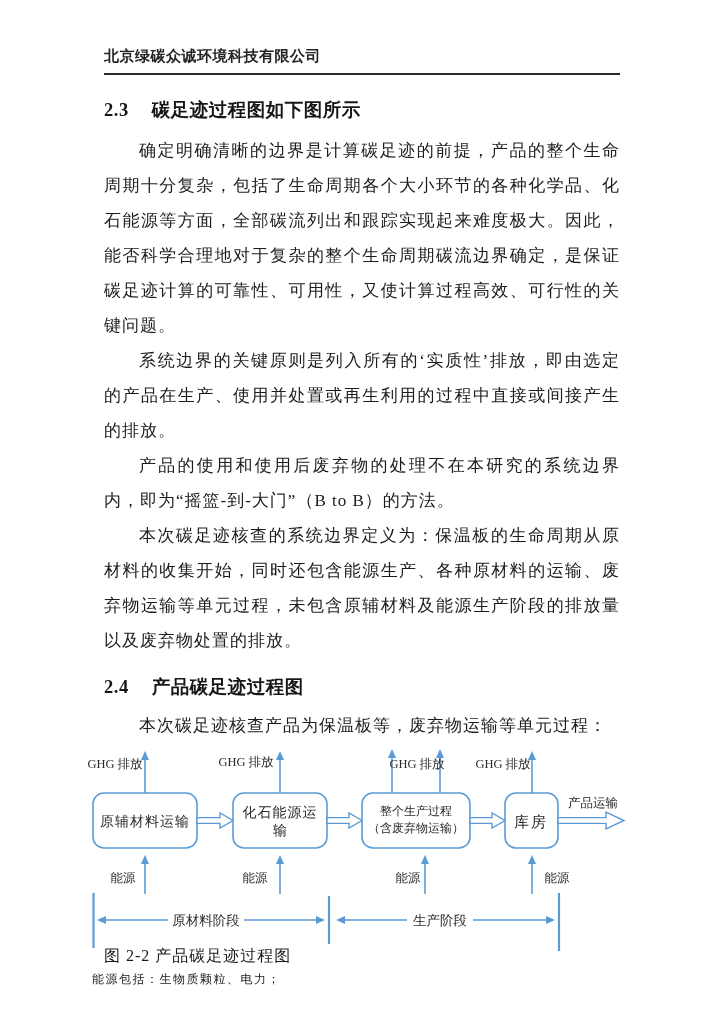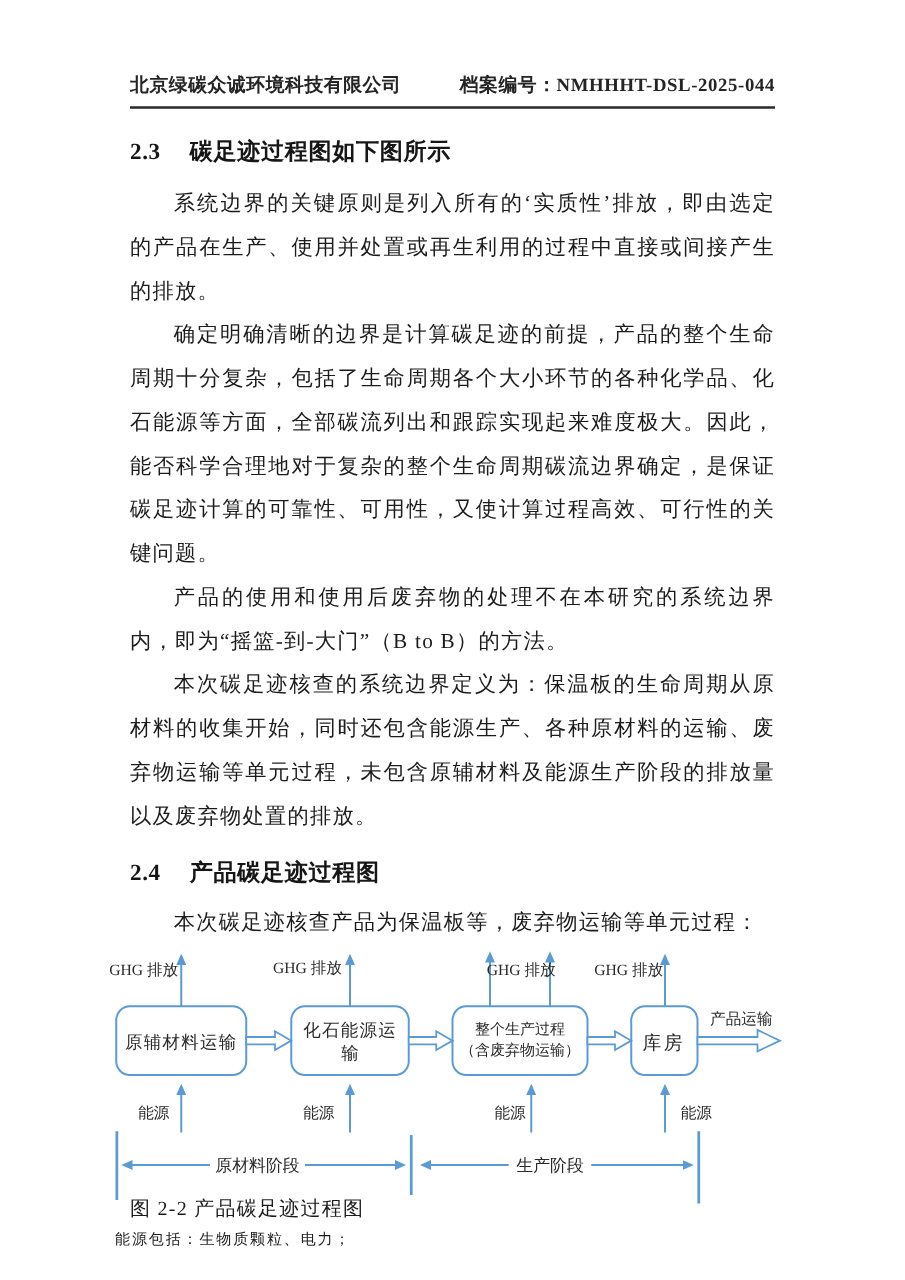--- a/index.html
+++ b/index.html
@@ -7,21 +7,21 @@
     position:relative;
     width:724px;height:1024px;
     margin:0 auto;
     background:#ffffff;
     font-family:"Liberation Serif", serif;
     color:#1f1f1f;
     overflow:hidden;
   }
   
   .hdr{
-    margin:12px 104px;
+    margin:0 104px;
     padding-top:47px;
     padding-bottom:7px;
     border-bottom:2px solid #2b2b2b;
     display:flex;
     justify-content:space-between;
     align-items:flex-end;
     font-size:15px;
     font-weight:600;
     color:#242424;
     letter-spacing:0.5px;
@@ -75,33 +75,32 @@
     letter-spacing:1.5px;
   }
 </style>
 </head>
 <body>
 
 <div class="page">
 
   <div class="hdr">
     <span>北京绿碳众诚环境科技有限公司</span>
-    <span>档案编号：NMHHHT-DSL-2025-044</span>
   </div>
 
   <div class="content">
 
     <h2 class="sec">
       <span class="num">2.3</span>
       <span>碳足迹过程图如下图所示</span>
     </h2>
 
     <div class="paras">
+      <p class="body">确定明确清晰的边界是计算碳足迹的前提，产品的整个生命周期十分复杂，包括了生命周期各个大小环节的各种化学品、化石能源等方面，全部碳流列出和跟踪实现起来难度极大。因此，能否科学合理地对于复杂的整个生命周期碳流边界确定，是保证碳足迹计算的可靠性、可用性，又使计算过程高效、可行性的关键问题。</p>
       <p class="body">系统边界的关键原则是列入所有的‘实质性’排放，即由选定的产品在生产、使用并处置或再生利用的过程中直接或间接产生的排放。</p>
-      <p class="body">确定明确清晰的边界是计算碳足迹的前提，产品的整个生命周期十分复杂，包括了生命周期各个大小环节的各种化学品、化石能源等方面，全部碳流列出和跟踪实现起来难度极大。因此，能否科学合理地对于复杂的整个生命周期碳流边界确定，是保证碳足迹计算的可靠性、可用性，又使计算过程高效、可行性的关键问题。</p>
       <p class="body">产品的使用和使用后废弃物的处理不在本研究的系统边界内，即为“摇篮-到-大门”（B to B）的方法。</p>
       <p class="body">本次碳足迹核查的系统边界定义为：保温板的生命周期从原材料的收集开始，同时还包含能源生产、各种原材料的运输、废弃物运输等单元过程，未包含原辅材料及能源生产阶段的排放量以及废弃物处置的排放。</p>
     </div>
 
     <h2 class="sec second">
       <span class="num">2.4</span>
       <span>产品碳足迹过程图</span>
     </h2>
 
     <p class="body intro">本次碳足迹核查产品为保温板等，废弃物运输等单元过程：</p>

